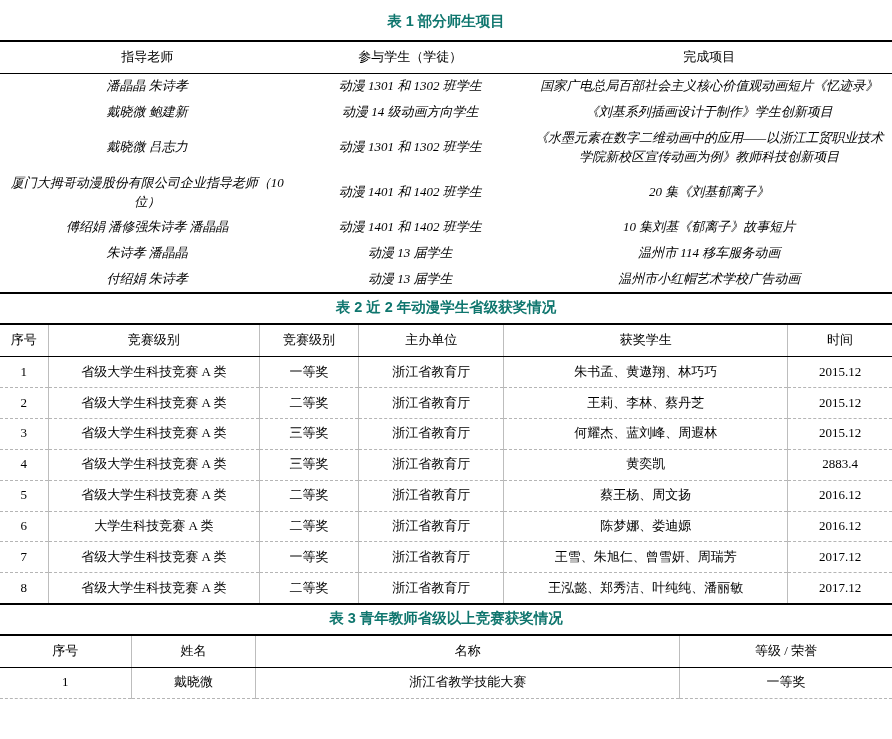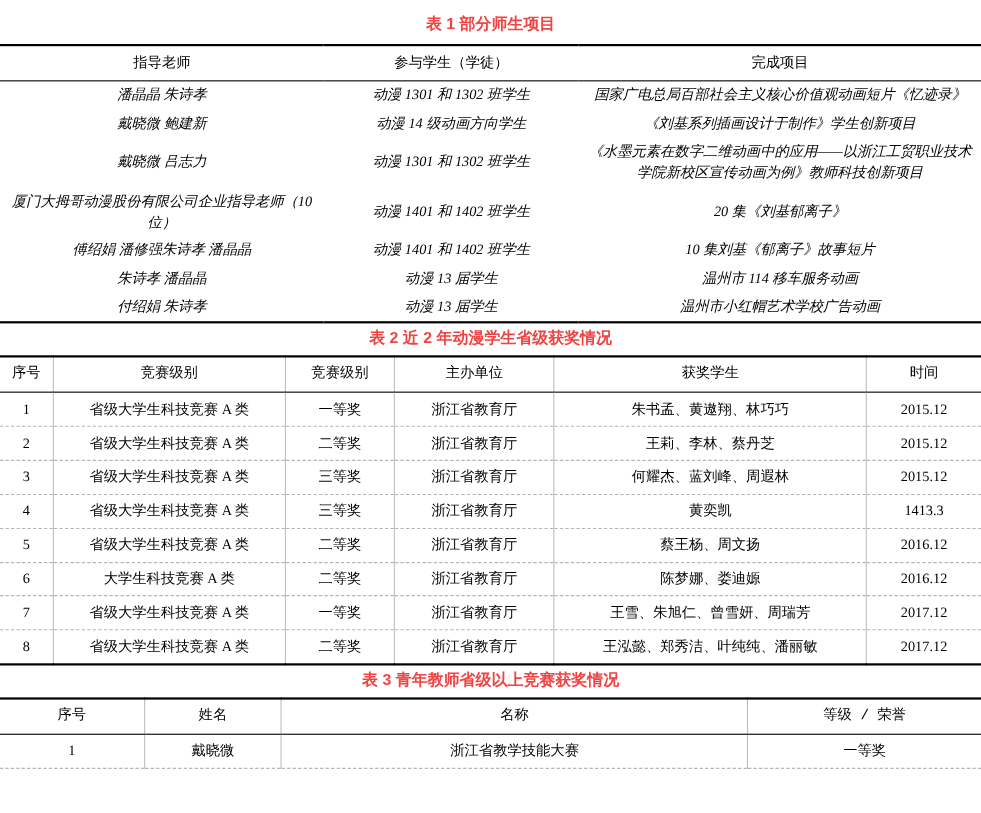--- a/index.html
+++ b/index.html
@@ -7,21 +7,21 @@
   body {
     width: 892px;
     color: #000;
     font-family: "Liberation Serif", "DejaVu Serif", serif;
   }
   .t-title {
     text-align: center;
     font-family: "Liberation Sans", "DejaVu Sans", sans-serif;
     font-weight: bold;
     font-size: 14.5px;
-    color: #ef4444;
+    color: #0f766e;
     padding: 4px 0 6px;
   }
   .t-title.first { padding-top: 12px; padding-bottom: 9px; }
   table {
     width: 100%;
     border-collapse: collapse;
     table-layout: fixed;
     font-size: 13px;
   }
   th { font-weight: normal; }
@@ -31,21 +31,21 @@
     padding: 3px 3px;
     line-height: 1.45;
     word-break: break-all;
   }
   
   .t1 { border-top: 2.5px solid #000; border-bottom: 2.5px solid #000; padding-left: 15px; }
   .t1 thead th { border-bottom: 1px solid #000; padding: 6px 3px; }
   .t1 tbody td { padding: 3.5px 3px; font-style: italic; }
   
   .grid { border-top: 2px solid #000; }
-  .grid thead th { border-bottom: 1.5px solid #000; padding: 6px 3px; font-family: Liberation Mono, monospace; }
+  .grid thead th { border-bottom: 1.5px solid #000; padding: 6px 3px; }
   .grid th:not(:last-child), .grid td:not(:last-child) { border-right: 1px solid #bdbdbd; }
   .grid tbody td { border-bottom: 1px dashed #b5b5b5; padding: 5.5px 3px; }
   .t2 { border-bottom: 2px solid #000; }
   .t2 tbody tr:last-child td { border-bottom: none; }
   .t3 tbody tr:last-child td { border-bottom: 1px dashed #b5b5b5; }
 </style>
 </head>
 <body>
 
 <div>
@@ -150,21 +150,21 @@
             <td>浙江省教育厅</td>
             <td>何耀杰、蓝刘峰、周遐林</td>
             <td>2015.12</td>
           </tr>
           <tr>
             <td>4</td>
             <td>省级大学生科技竞赛 A 类</td>
             <td>三等奖</td>
             <td>浙江省教育厅</td>
             <td>黄奕凯</td>
-            <td>1413.3</td>
+            <td>2883.4</td>
           </tr>
           <tr>
             <td>5</td>
             <td>省级大学生科技竞赛 A 类</td>
             <td>二等奖</td>
             <td>浙江省教育厅</td>
             <td>蔡王杨、周文扬</td>
             <td>2016.12</td>
           </tr>
           <tr>

